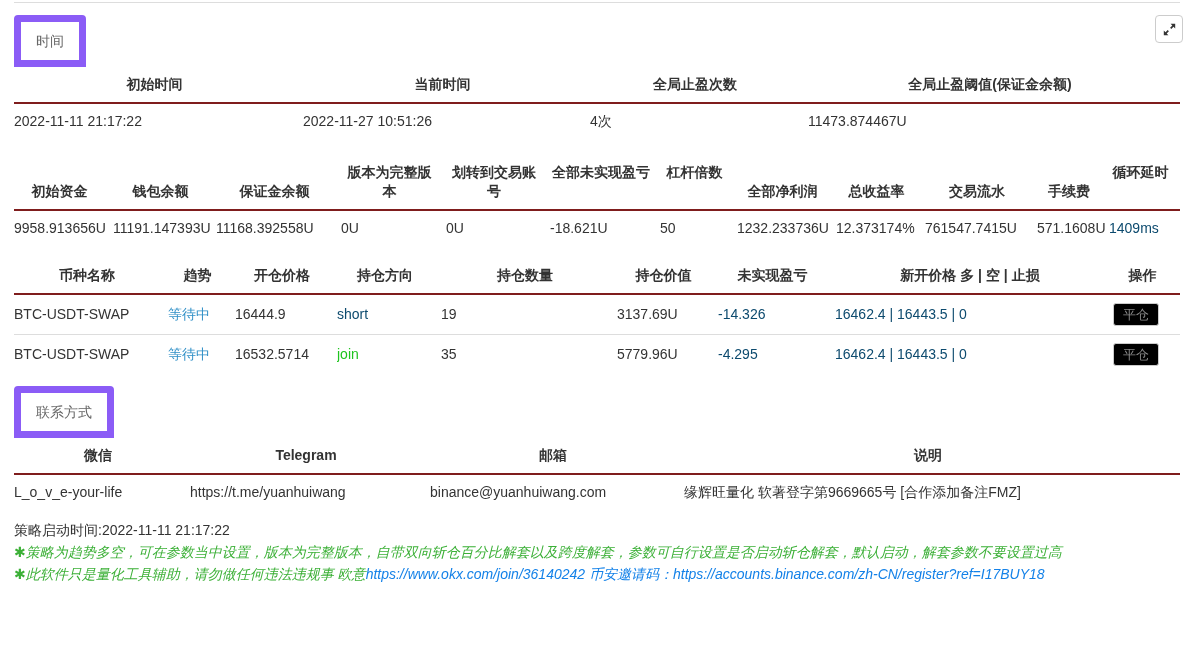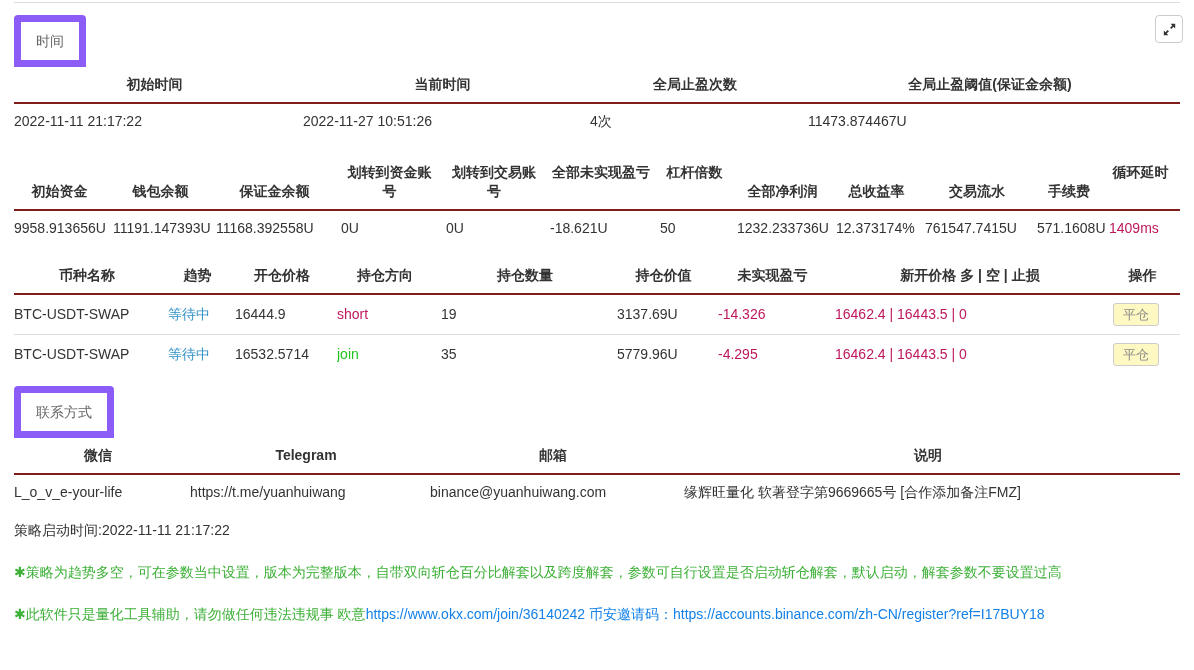--- a/index.html
+++ b/index.html
@@ -17,36 +17,36 @@
        color:#666;background:#fff;cursor:pointer;line-height:16px;}
 
   table{border-collapse:collapse;table-layout:fixed;width:100%;}
   th{font-weight:bold;text-align:center;vertical-align:bottom;padding:8px 8px 8px 0;
      border-bottom:2px solid #7f1d1d;line-height:19px;}
   td{padding:8px 8px 8px 0;border-top:1px solid #ddd;line-height:19px;vertical-align:middle;
      overflow:hidden;white-space:nowrap;}
   th.wrap2{white-space:normal;}
   th.va-top{vertical-align:top;}
 
-  .c-red{color:#be185d;}
+  .c-red{color:#0c4a6e;}
   .c-green{color:#1fc41f;}
   .c-blue{color:#3090c7;}
   .note-green{color:#3cb037;}
   .c-link{color:#1381e8;text-decoration:none;cursor:pointer;}
 
   .expand-btn{position:absolute;top:13px;right:11px;width:28px;height:28px;border:1px solid #ccc;
       border-radius:4px;background:#fff;display:flex;align-items:center;justify-content:center;
       cursor:pointer;padding:0;}
   .expand-btn svg{display:block;}
 
-  .close-btn{padding:2px 9px;border:1px solid #ccc;border-radius:3px;background:#fef9c3;color:#8a8a8a;
+  .close-btn{padding:2px 9px;border:1px solid #ccc;border-radius:3px;background:#000000;color:#8a8a8a;
       font-size:13px;line-height:17px;cursor:pointer;}
 
   .footer-line{margin-top:10px;line-height:20px;}
-  .footer-note{margin-top:22px;line-height:20px;}
+  .footer-note{margin-top:2px;line-height:20px;font-style:italic;}
 </style>
 </head>
 <body>
 
 <div class="wrap">
   <div class="top-rule"></div>
 
   <button class="expand-btn">
     <span>
       <svg width="13" height="13" viewBox="0 0 13 13">
@@ -98,21 +98,21 @@
         <col style="width:89px">
           <col style="width:112px">
           <col style="width:72px">
           <col>
       </colgroup>
       <thead>
         <tr>
           <th>初始资金</th>
           <th>钱包余额</th>
           <th>保证金余额</th>
-          <th class="wrap2">划转到资金账号</th>
+          <th class="wrap2">版本为完整版本</th>
           <th class="wrap2">划转到交易账号</th>
           <th class="va-top">全部未实现盈亏</th>
           <th class="va-top">杠杆倍数</th>
           <th>全部净利润</th>
           <th>总收益率</th>
           <th>交易流水</th>
           <th>手续费</th>
           <th class="va-top">循环延时</th>
         </tr>
       </thead>

